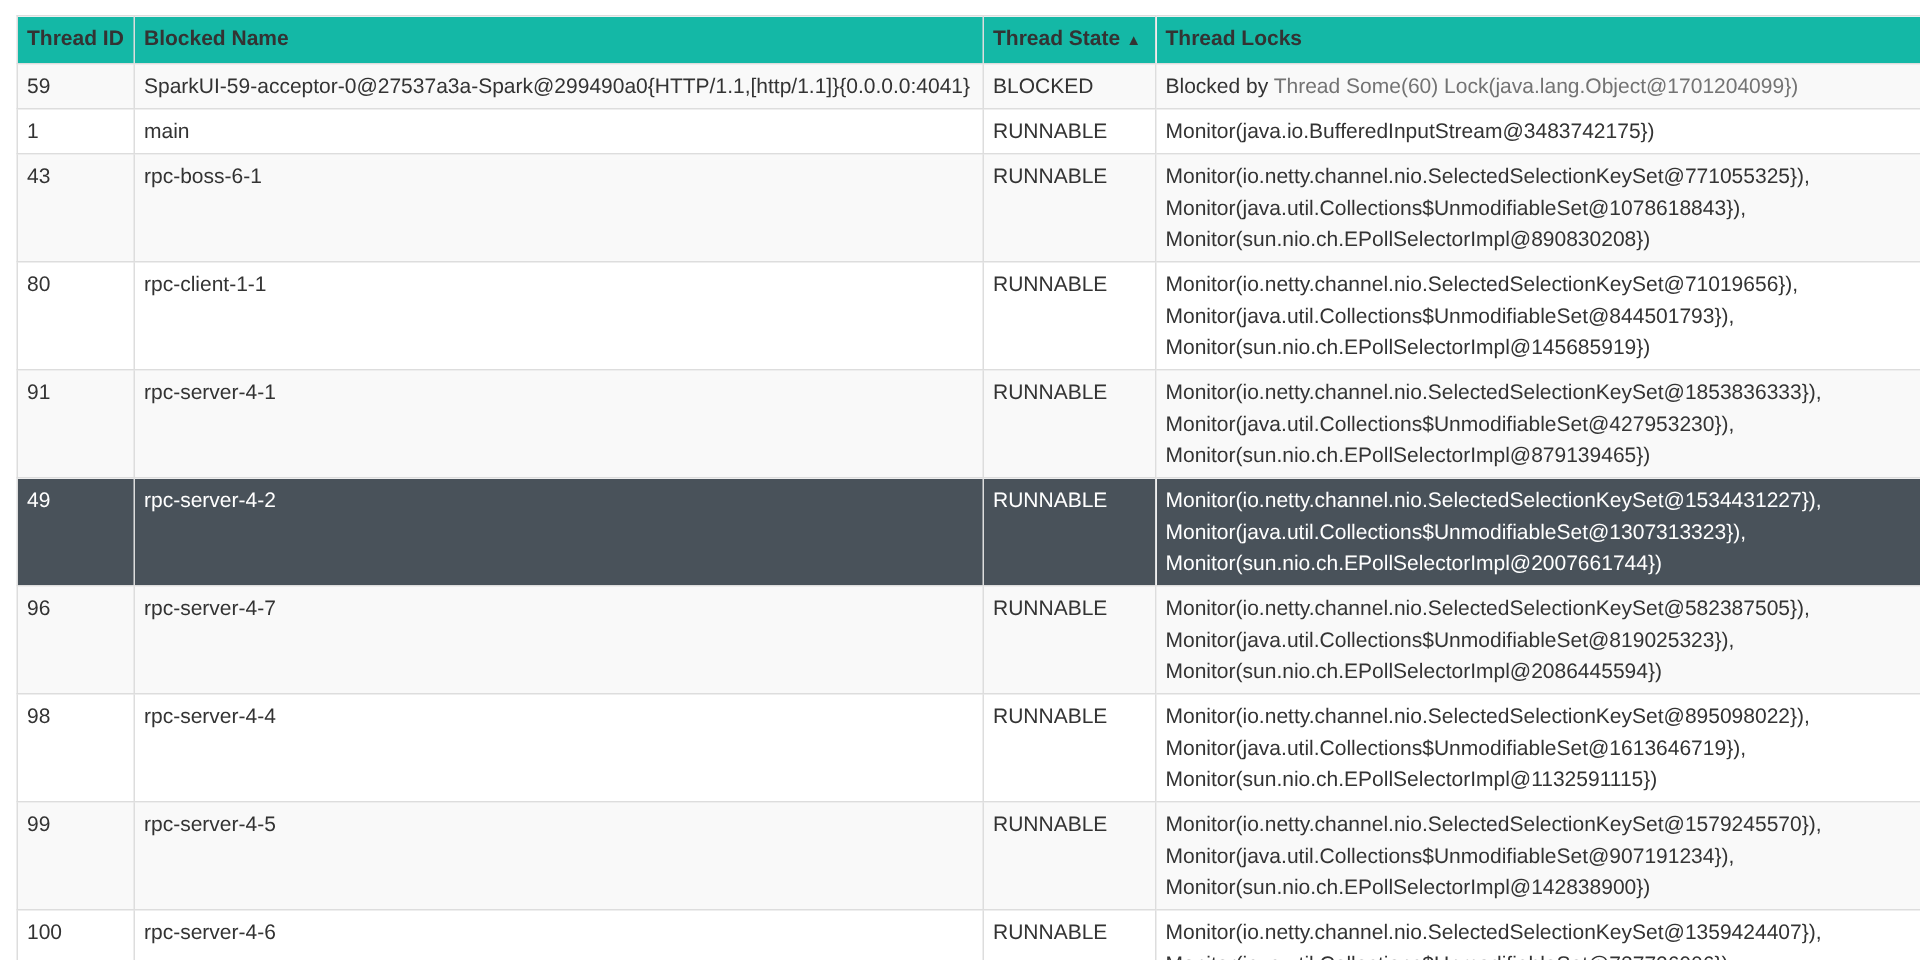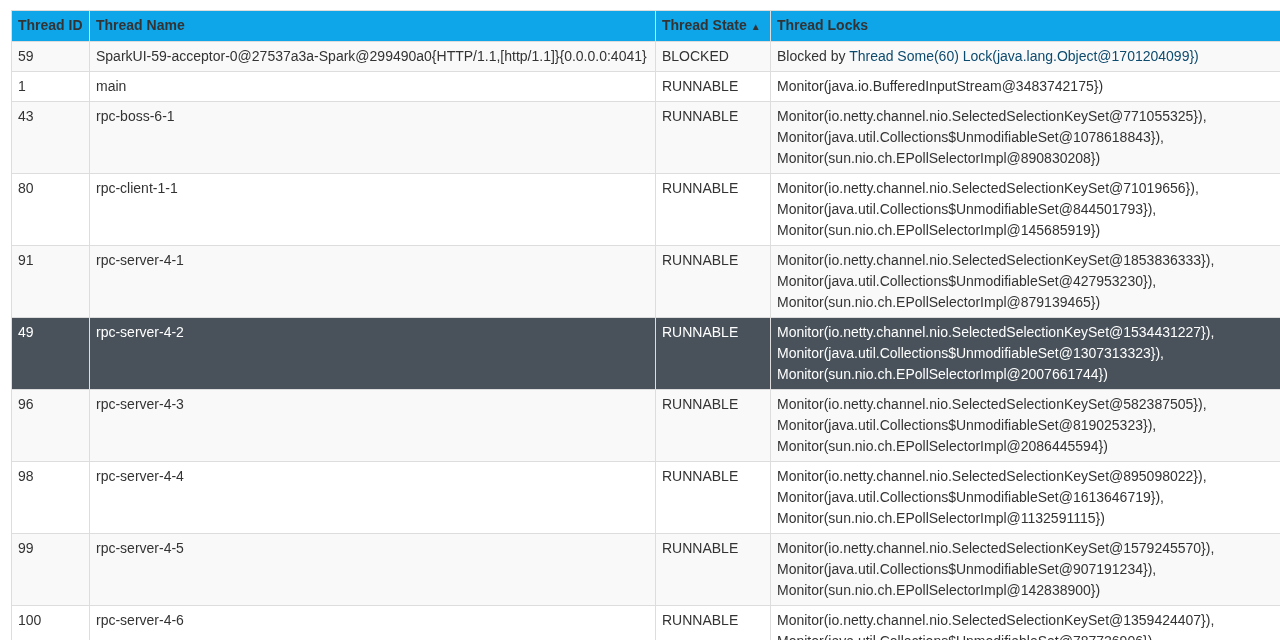--- a/index.html
+++ b/index.html
@@ -25,37 +25,37 @@
   table.thread-table td {
     border: 1px solid #dddddd;
     padding: 4px 6px;
     vertical-align: top;
     text-align: left;
     line-height: 21px;
     overflow: hidden;
   }
   table.thread-table th {
     font-weight: bold;
-    background: #0ea5e9;
+    background: #14b8a6;
     cursor: pointer;
   }
   col.c-id    { width: 78px; }
   col.c-name  { width: 566px; }
   col.c-state { width: 115px; }
   col.c-locks { width: 510px; }
   tbody tr { background: #ffffff; cursor: pointer; }
   tbody tr:nth-child(odd) { background: #f9f9f9; }
   tbody tr.selected,
   tbody tr.selected:nth-child(odd) {
     background: #49525a;
     color: #ffffff;
   }
   td.locks-cell { white-space: pre-line; }
   td.locks-cell a {
-    color: #0c4a6e;
+    color: #737373;
     text-decoration: none;
   }
   .sort-arrow {
     font-size: 10px;
     margin-left: 4px;
     color: #333333;
   }
 </style>
 </head>
 <body>
@@ -67,21 +67,21 @@
         <col class="c-name">
         <col class="c-state">
         <col class="c-locks">
     </colgroup>
     <thead>
       <tr>
         <th>
           <span>Thread ID</span>
         </th>
         <th>
-          <span>Thread Name</span>
+          <span>Blocked Name</span>
         </th>
         <th>
           <span>Thread State</span><span class="sort-arrow">▲</span>
         </th>
         <th>
           <span>Thread Locks</span>
         </th>
       </tr>
     </thead>
     <tbody id="rows">
@@ -124,21 +124,21 @@
         <tr class="selected">
     <td>49</td>
     <td>rpc-server-4-2</td>
     <td>RUNNABLE</td>
     <td class="locks-cell">Monitor(io.netty.channel.nio.SelectedSelectionKeySet@1534431227}),
 Monitor(java.util.Collections$UnmodifiableSet@1307313323}),
 Monitor(sun.nio.ch.EPollSelectorImpl@2007661744})</td>
   </tr>
         <tr>
     <td>96</td>
-    <td>rpc-server-4-3</td>
+    <td>rpc-server-4-7</td>
     <td>RUNNABLE</td>
     <td class="locks-cell">Monitor(io.netty.channel.nio.SelectedSelectionKeySet@582387505}),
 Monitor(java.util.Collections$UnmodifiableSet@819025323}),
 Monitor(sun.nio.ch.EPollSelectorImpl@2086445594})</td>
   </tr>
         <tr>
     <td>98</td>
     <td>rpc-server-4-4</td>
     <td>RUNNABLE</td>
     <td class="locks-cell">Monitor(io.netty.channel.nio.SelectedSelectionKeySet@895098022}),

